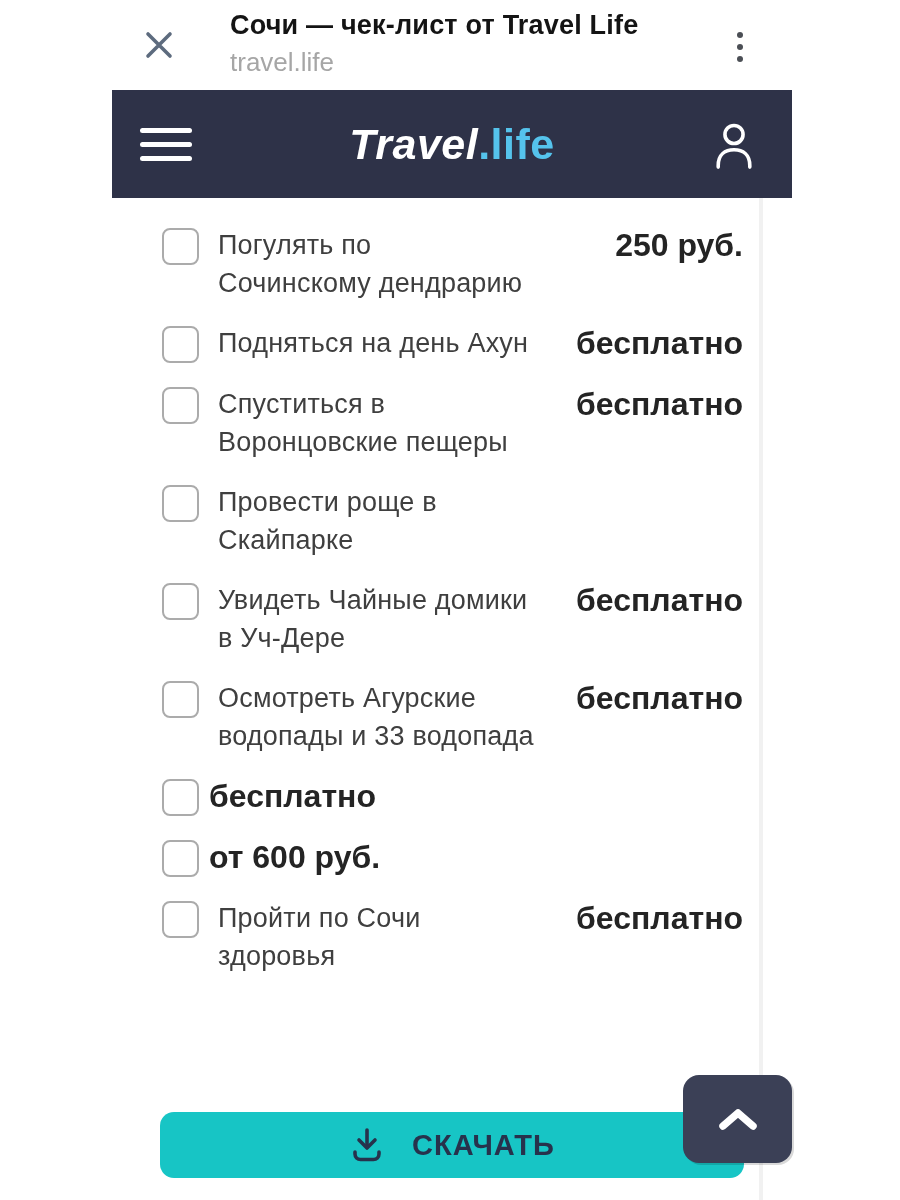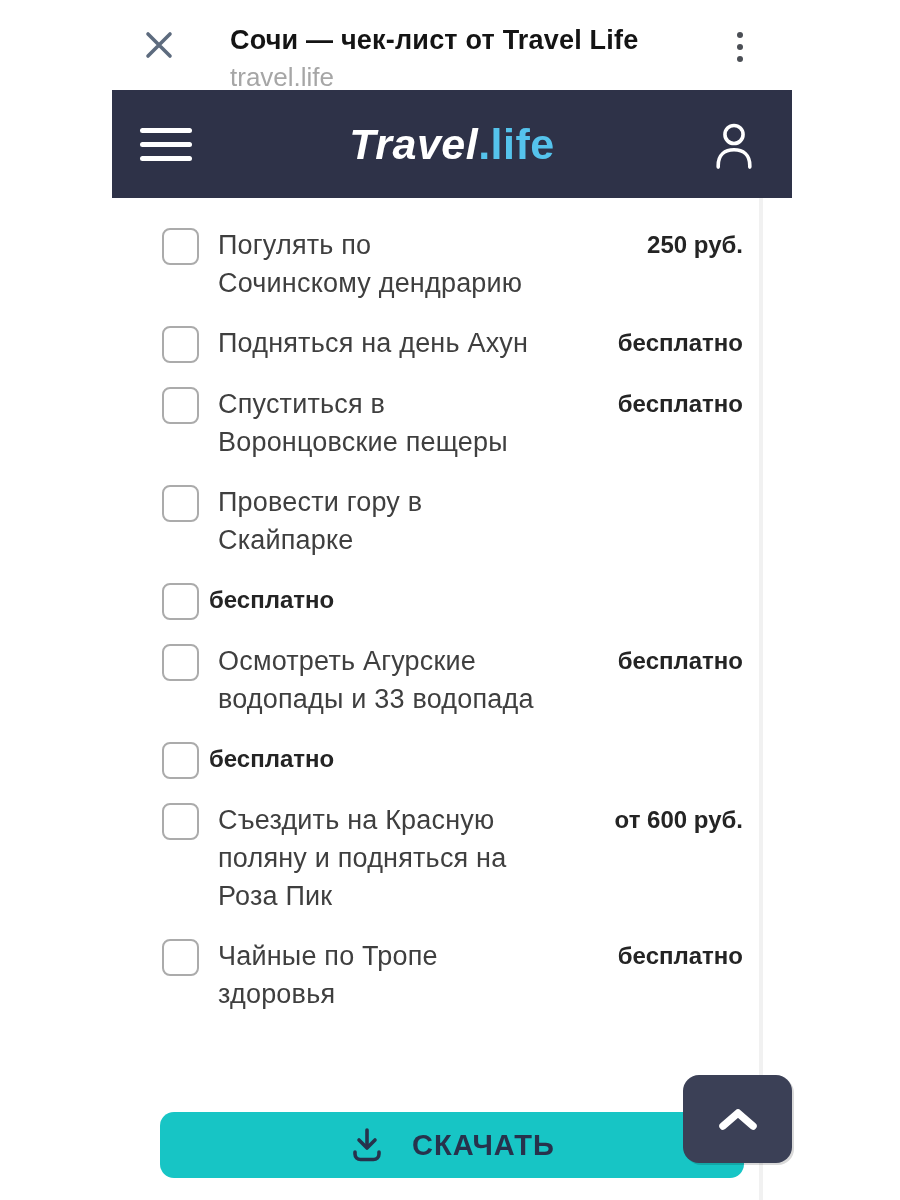--- a/index.html
+++ b/index.html
@@ -8,21 +8,21 @@
 
   
   .browser-bar {
     position: absolute; left: 0; top: 0; width: 900px; height: 90px;
     background: #ffffff;
   }
   .close-btn {
     position: absolute; left: 138px; top: 24px; width: 42px; height: 42px;
     display: flex; align-items: center; justify-content: center; cursor: pointer;
   }
-  .browser-titles { position: absolute; left: 230px; top: 25px; width: 480px; }
+  .browser-titles { position: absolute; left: 230px; top: 10px; width: 480px; }
   .browser-title {
     font-size: 27px; font-weight: 600; color: #141414; letter-spacing: 0.2px;
     white-space: nowrap;
   }
   .browser-url { font-size: 26px; color: #a6a6a6; margin-top: 6px; }
   .menu-btn {
     position: absolute; left: 722px; top: 22px; width: 36px; height: 50px;
     display: flex; flex-direction: column; align-items: center; justify-content: center;
     gap: 6px; cursor: pointer;
   }
@@ -66,21 +66,21 @@
     flex: 0 0 auto; width: 37px; height: 37px; margin-top: 2px;
     border: 2px solid #ababab; border-radius: 8px; background: #ffffff; cursor: pointer;
   }
   .row-label {
     flex: 1 1 auto; margin-left: 19px;
     font-size: 27px; line-height: 38px; color: #3f3f3f;
     white-space: pre-line; letter-spacing: 0.2px;
   }
   .row-price {
     flex: 0 0 auto; margin-left: 10px;
-    font-size: 24px; font-weight: 700; color: #242424; line-height: 38px;
+    font-size: 32px; font-weight: 700; color: #242424; line-height: 38px;
     text-align: right; white-space: nowrap;
   }
 
   
   .download-btn {
     position: absolute; left: 48px; top: 1022px; width: 584px; height: 66px;
     background: #17c5c5; border: none; border-radius: 14px;
     display: flex; align-items: center; justify-content: center; gap: 27px;
     cursor: pointer; z-index: 1;
   }
@@ -158,52 +158,51 @@
 
     <div class="row">
       <div class="checkbox"></div>
       <div class="row-label">Спуститься в
 Воронцовские пещеры</div>
       <div class="row-price">бесплатно</div>
     </div>
 
     <div class="row">
       <div class="checkbox"></div>
-      <div class="row-label">Провести гору в
+      <div class="row-label">Провести роще в
 Скайпарке</div>
     </div>
 
     <div class="row">
       <div class="checkbox"></div>
+      <div class="row-label">Увидеть Чайные домики
+в Уч-Дере</div>
       <div class="row-price">бесплатно</div>
     </div>
 
     <div class="row">
       <div class="checkbox"></div>
       <div class="row-label">Осмотреть Агурские
 водопады и 33 водопада</div>
       <div class="row-price">бесплатно</div>
     </div>
 
     <div class="row">
       <div class="checkbox"></div>
       <div class="row-price">бесплатно</div>
     </div>
 
     <div class="row">
       <div class="checkbox"></div>
-      <div class="row-label">Съездить на Красную
-поляну и подняться на
-Роза Пик</div>
       <div class="row-price">от 600 руб.</div>
     </div>
 
     <div class="row">
       <div class="checkbox"></div>
-      <div class="row-label">Чайные по Тропе
+      <div class="row-label">Пройти по Сочи
 здоровья</div>
       <div class="row-price">бесплатно</div>
     </div>
   </div>
 
   <button class="download-btn">
     <span>
       <svg width="36" height="36" viewBox="0 0 36 36" fill="none">
         <path d="M18 3 v17" stroke="#27324c" stroke-width="3.6" stroke-linecap="round"></path>
         <path d="M10 13 l8 8 8 -8" stroke="#27324c" stroke-width="3.6" stroke-linecap="round" stroke-linejoin="round"></path>

